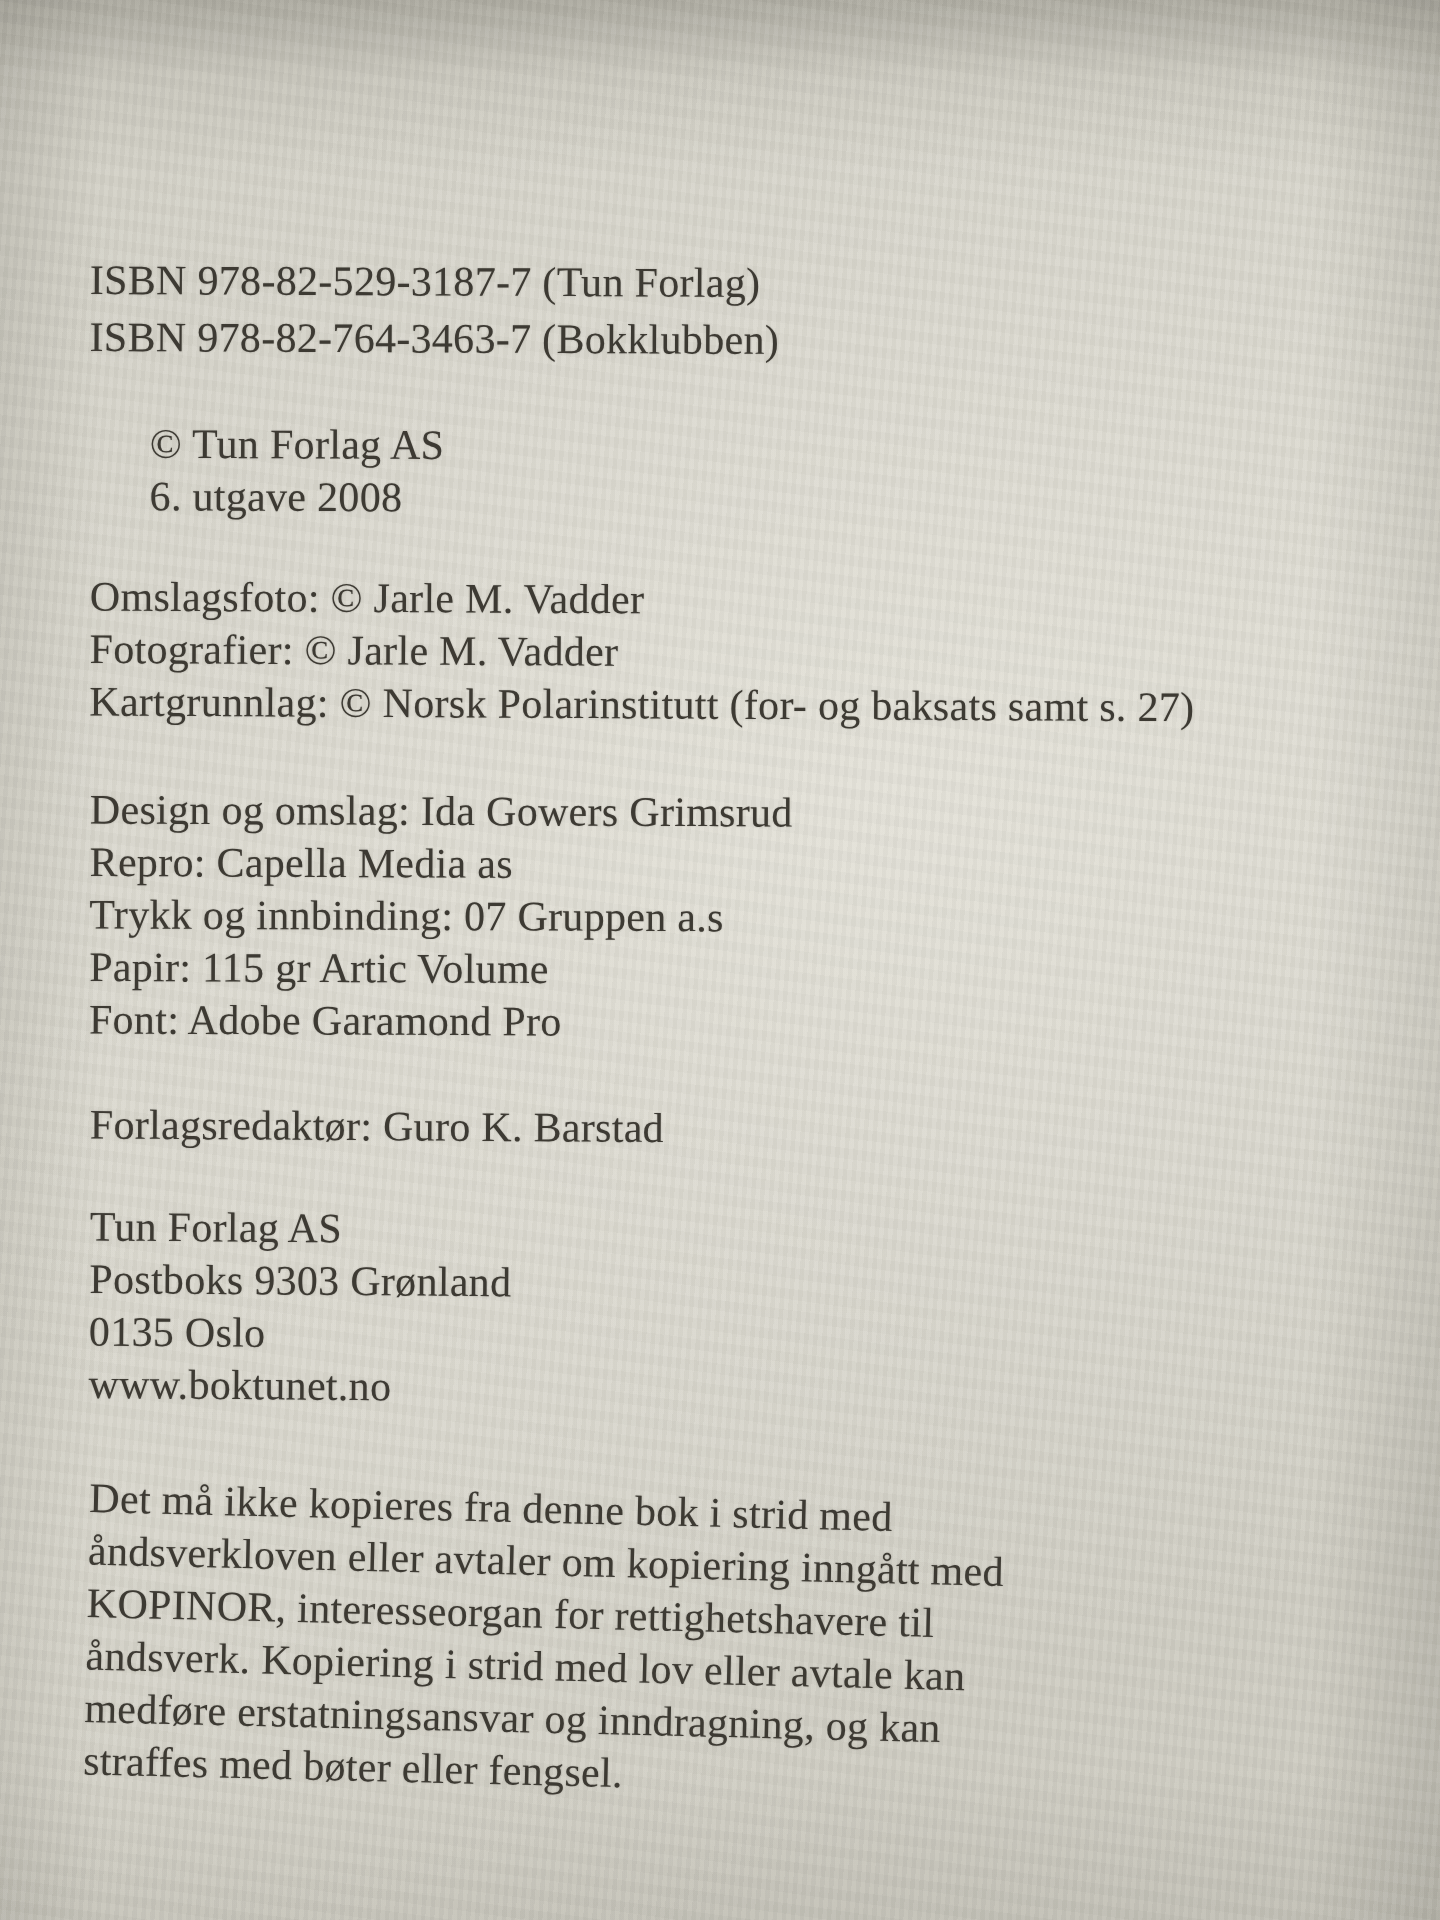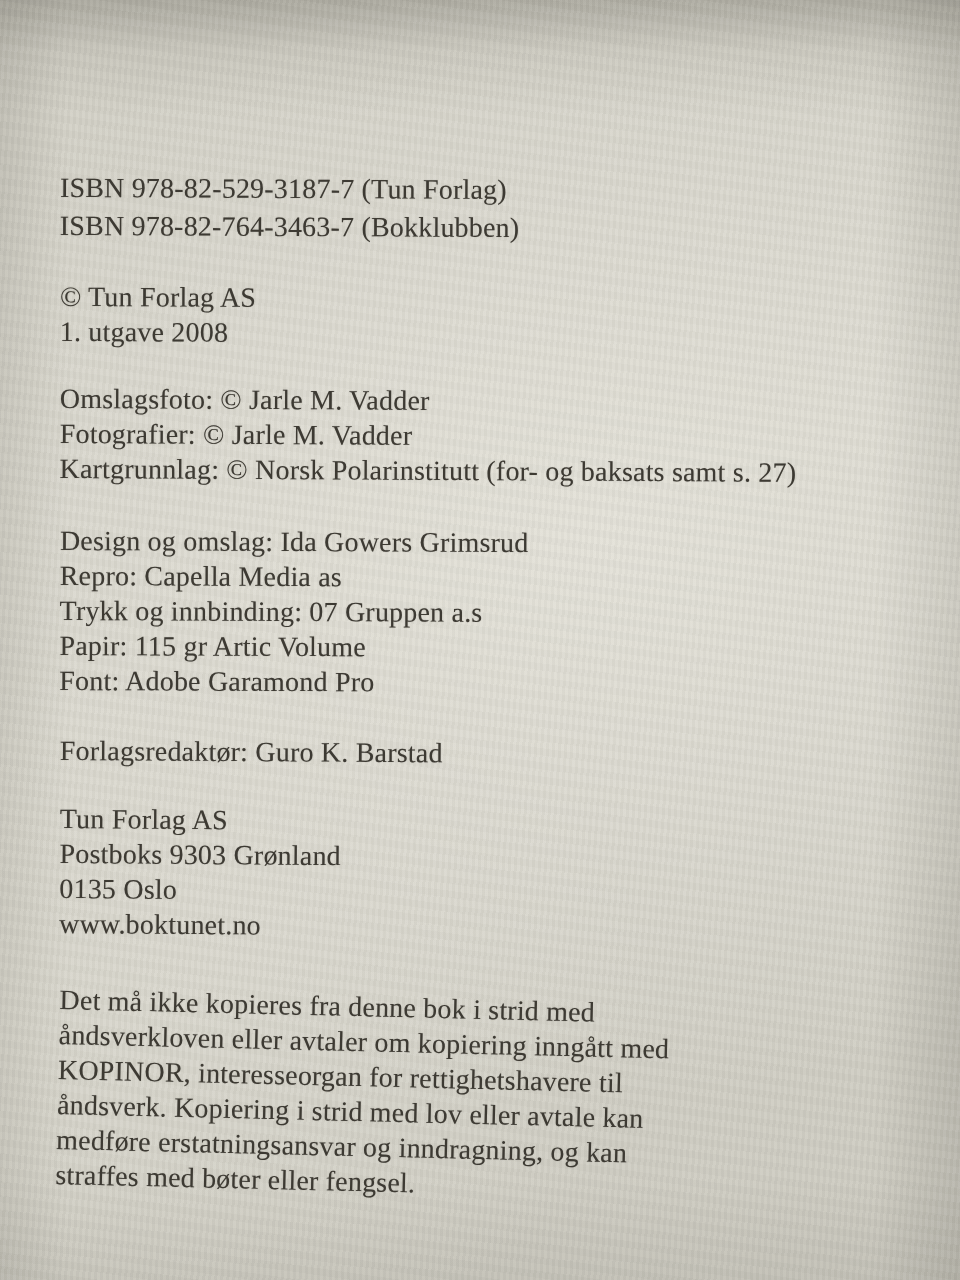--- a/index.html
+++ b/index.html
@@ -45,21 +45,21 @@
     font-size: 28px;
     letter-spacing: 0.2px;
     text-shadow: 0 0 1px rgba(61,58,51,0.35);
     white-space: nowrap;
   }
   .block div { height: 35px; line-height: 35px; }
 
   .isbn        { top: 169px; transform: rotate(0.25deg); transform-origin: left top; }
   .isbn div    { height: 38px; line-height: 38px; }
   .copyright   { top: 279px; transform: rotate(0.25deg); transform-origin: left top; }
-  .copyright div { height: 35px; line-height: 35px; }
+  .copyright div { height: 35px; line-height: 35px; margin-left: 40px; }
   .photo-credits { top: 381px; transform: rotate(0.3deg); transform-origin: left top; }
   .production  { top: 523px; transform: rotate(0.25deg); transform-origin: left top; }
   .editor      { top: 733px; transform: rotate(0.35deg); transform-origin: left top; }
   .address     { top: 801px; transform: rotate(0.45deg); transform-origin: left top; }
   .address div { height: 35px; line-height: 35px; }
   .legal       { top: 982px; transform: rotate(1.35deg); transform-origin: left top; }
   .legal div   { height: 35px; line-height: 35px; }
 </style>
 </head>
 <body>
@@ -67,21 +67,21 @@
 <div class="paper"></div>
 <div class="grain"></div>
 
 <div class="block isbn">
   <div>ISBN 978-82-529-3187-7 (Tun Forlag)</div>
   <div>ISBN 978-82-764-3463-7 (Bokklubben)</div>
 </div>
 
 <div class="block copyright">
   <div>© Tun Forlag AS</div>
-  <div>1. utgave 2008</div>
+  <div>6. utgave 2008</div>
 </div>
 
 <div class="block photo-credits">
   <div>Omslagsfoto: © Jarle M. Vadder</div>
   <div>Fotografier: © Jarle M. Vadder</div>
   <div>Kartgrunnlag: © Norsk Polarinstitutt (for- og baksats samt s. 27)</div>
 </div>
 
 <div class="block production">
   <div>Design og omslag: Ida Gowers Grimsrud</div>

